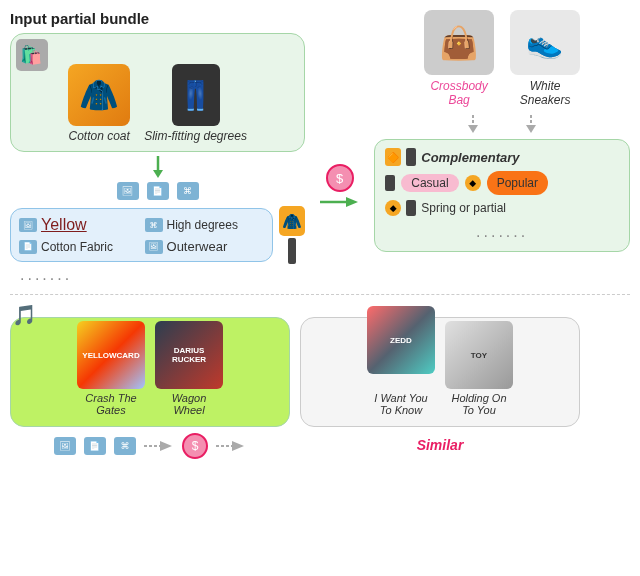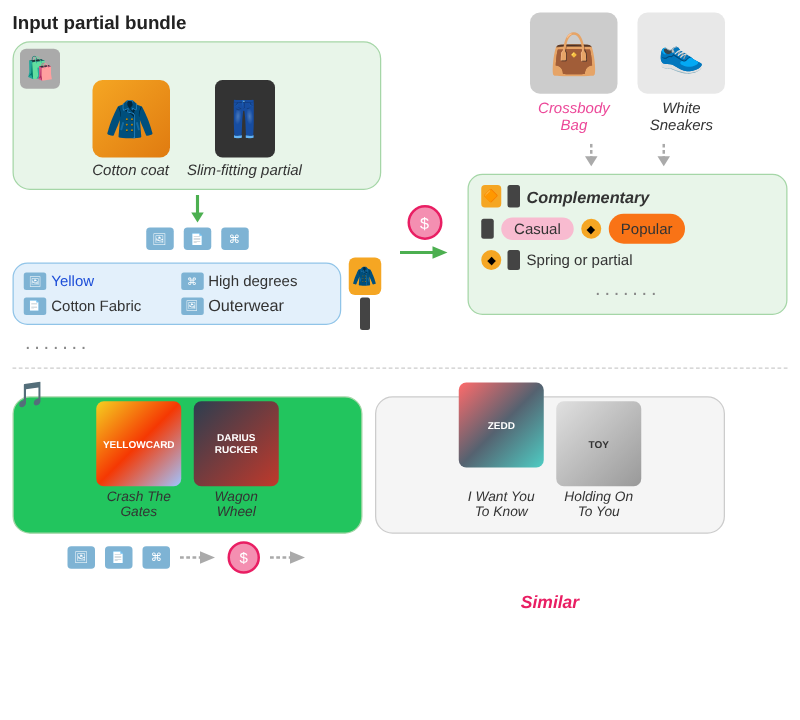--- a/index.html
+++ b/index.html
@@ -61,21 +61,21 @@
           <div style="height:14px;"></div>
           <div style="display:flex; gap:14px; justify-content:center; align-items:flex-end;">
 
             <div style="display:flex; flex-direction:column; align-items:center; gap:3px;">
               <div style="width:62px; height:62px; background:linear-gradient(135deg,#f5a623,#e07b10); border-radius:8px; display:flex; align-items:center; justify-content:center; font-size:32px;">🧥</div>
               <span style="font-size:12px; font-style:italic; color:#333; text-align:center;">Cotton coat</span>
             </div>
 
             <div style="display:flex; flex-direction:column; align-items:center; gap:3px;">
               <div style="width:48px; height:62px; background:#333; border-radius:6px; display:flex; align-items:center; justify-content:center; font-size:28px;">👖</div>
-              <span style="font-size:12px; font-style:italic; color:#333; text-align:center;">Slim-fitting partial</span>
+              <span style="font-size:12px; font-style:italic; color:#333; text-align:center;">Slim-fitting degrees</span>
             </div>
           </div>
         </div>
       </div>
 
       <div style="display:flex; flex-direction:column; align-items:center; margin:4px 0;">
         <svg width="18" height="24">
           <line x1="9" y1="0" x2="9" y2="18" stroke="#4caf50" stroke-width="2.5"></line>
           <polygon points="4,14 9,22 14,14" fill="#4caf50"></polygon>
         </svg>
@@ -87,21 +87,21 @@
 
           <div style="width:22px; height:18px; background:#7eb3d4; border-radius:3px; display:flex; align-items:center; justify-content:center; font-size:9px; color:white;">⌘</div>
         </div>
       </div>
 
       <div style="display:flex; align-items:center; gap:6px;">
         <div style="flex:1; background:#e3f0fb; border:1.5px solid #90c4e8; border-radius:12px; padding:7px 8px; display:grid; grid-template-columns:1fr 1fr; gap:5px 6px;">
 
           <div style="display:flex; align-items:center; gap:4px;">
             <div style="width:18px; height:14px; background:#7eb3d4; border-radius:2px; font-size:8px; color:white; display:flex; align-items:center; justify-content:center;">🖼</div>
-            <span style="font-size:12px; color:#1d4ed8;">Yellow</span>
+            <span style="font-size:16px; color:#7f1d1d;text-decoration:underline;">Yellow</span>
           </div>
           <div style="display:flex; align-items:center; gap:4px;">
             <div style="width:18px; height:14px; background:#7eb3d4; border-radius:2px; font-size:8px; color:white; display:flex; align-items:center; justify-content:center;">⌘</div>
             <span style="font-size:12px; color:#333;">High degrees</span>
           </div>
           <div style="display:flex; align-items:center; gap:4px;">
             <div style="width:18px; height:14px; background:#7eb3d4; border-radius:2px; font-size:8px; color:white; display:flex; align-items:center; justify-content:center;">📄</div>
             <span style="font-size:12px; color:#333;">Cotton Fabric</span>
           </div>
           <div style="display:flex; align-items:center; gap:4px;">
@@ -180,21 +180,21 @@
   </div>
 
   <hr class="divider">
 
   <div style="display:flex; gap:10px; margin-top:6px;">
 
     <div style="width:280px; position:relative;">
 
       <div style="position:absolute; top:2px; left:2px; font-size:20px; color:#555;">🎵</div>
 
-      <div style="background:#22c55e; border:1.5px solid #a5d6a7; border-radius:14px; padding:10px; display:flex; gap:10px; align-items:flex-end; justify-content:center; height:110px; margin-top:16px;">
+      <div style="background:#bef264; border:1.5px solid #a5d6a7; border-radius:14px; padding:10px; display:flex; gap:10px; align-items:flex-end; justify-content:center; height:110px; margin-top:16px;">
 
         <div style="display:flex; flex-direction:column; align-items:center; gap:3px;">
           <div style="width:68px; height:68px; background:linear-gradient(135deg,#f5d020,#f53803,#a0c4ff); border-radius:6px; display:flex; align-items:center; justify-content:center; font-size:8px; color:white; font-weight:bold; text-align:center; padding:4px;">YELLOWCARD</div>
           <span style="font-size:11px; font-style:italic; color:#333; text-align:center;">Crash The<br>Gates</span>
         </div>
 
         <div style="display:flex; flex-direction:column; align-items:center; gap:3px;">
           <div style="width:68px; height:68px; background:linear-gradient(135deg,#2c3e50,#c0392b); border-radius:6px; display:flex; align-items:center; justify-content:center; font-size:8px; color:white; font-weight:bold; text-align:center; padding:20px;">DARIUS RUCKER</div>
           <span style="font-size:11px; font-style:italic; color:#333; text-align:center;">Wagon<br>Wheel</span>
         </div>
@@ -224,19 +224,19 @@
           <span style="font-size:11px; font-style:italic; color:#333; text-align:center;">I Want You<br>To Know</span>
         </div>
 
         <div style="display:flex; flex-direction:column; align-items:center; gap:3px;">
           <div style="width:68px; height:68px; background:linear-gradient(135deg,#e0e0e0,#999); border-radius:6px; display:flex; align-items:center; justify-content:center; font-size:8px; color:#333; font-weight:bold; text-align:center; padding:4px;">TOY</div>
           <span style="font-size:11px; font-style:italic; color:#333; text-align:center;">Holding On<br>To You</span>
         </div>
       </div>
 
       <div style="display:flex; align-items:center; justify-content:center; margin-top:10px; gap:6px;">
-        <span style="font-size:14px; font-weight:bold; font-style:italic; color:#e91e63;margin-top:36px;">Similar</span>
+        <span style="font-size:14px; font-weight:bold; font-style:italic; color:#e91e63;">Similar</span>
       </div>
     </div>
 
   </div>
 
 </div>
 
 </body></html>

